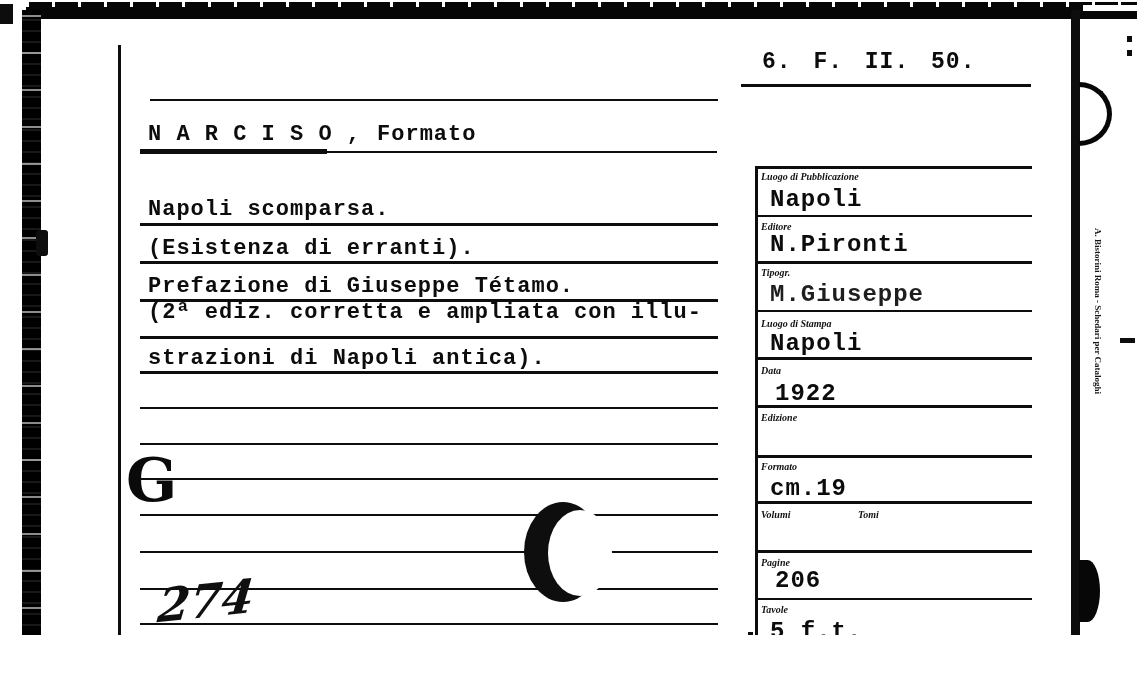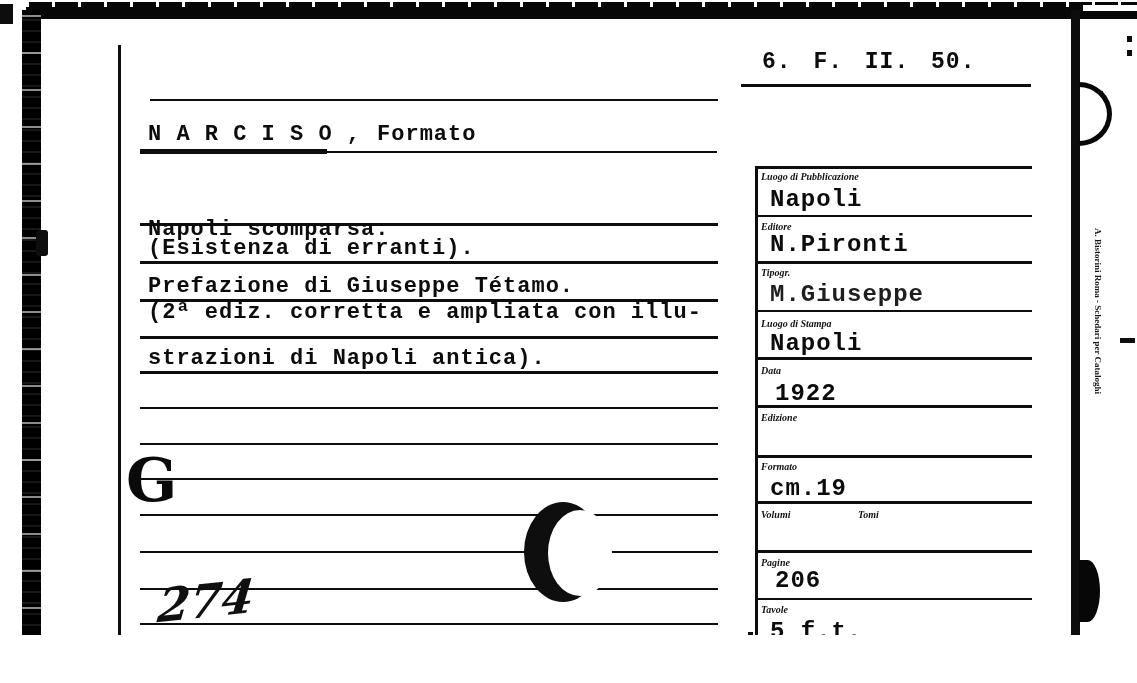--- a/index.html
+++ b/index.html
@@ -66,21 +66,21 @@
   <div class="line" style="left:140px;top:336px;width:578px;height:3px;"></div>
   <div class="line" style="left:140px;top:371px;width:578px;height:3px;"></div>
   <div class="line" style="left:140px;top:407px;width:578px;height:2px;"></div>
   <div class="line" style="left:140px;top:443px;width:578px;height:2px;"></div>
   <div class="line" style="left:140px;top:478px;width:578px;height:2px;"></div>
   <div class="line" style="left:140px;top:514px;width:578px;height:2px;"></div>
   <div class="line" style="left:140px;top:551px;width:578px;height:2px;"></div>
   <div class="line" style="left:140px;top:588px;width:578px;height:2px;"></div>
   <div class="line" style="left:140px;top:623px;width:578px;height:2px;"></div>
 
-  <div class="typew" style="left:148px;top:197px;margin-top:20px;">Napoli scomparsa.</div>
+  <div class="typew" style="left:148px;top:197px;">Napoli scomparsa.</div>
   <div class="typew" style="left:148px;top:274px;">Prefazione di Giuseppe Tétamo.</div>
   <div class="typew" style="left:148px;top:236px;">(Esistenza di erranti).</div>
   <div class="typew" style="left:148px;top:300px;">(2ª ediz. corretta e ampliata con illu-</div>
   <div class="typew" style="left:148px;top:346px;">strazioni di Napoli antica).</div>
 
   <div class="gstamp" style="left:126px;top:450px;">G</div>
   <div class="hand" style="left:158px;top:578px;">274</div>
 
   <div class="abs crescent-outer" style="left:524px;top:502px;width:78px;height:100px;"></div>
   <div class="abs crescent-inner" style="left:548px;top:510px;width:64px;height:86px;"></div>

